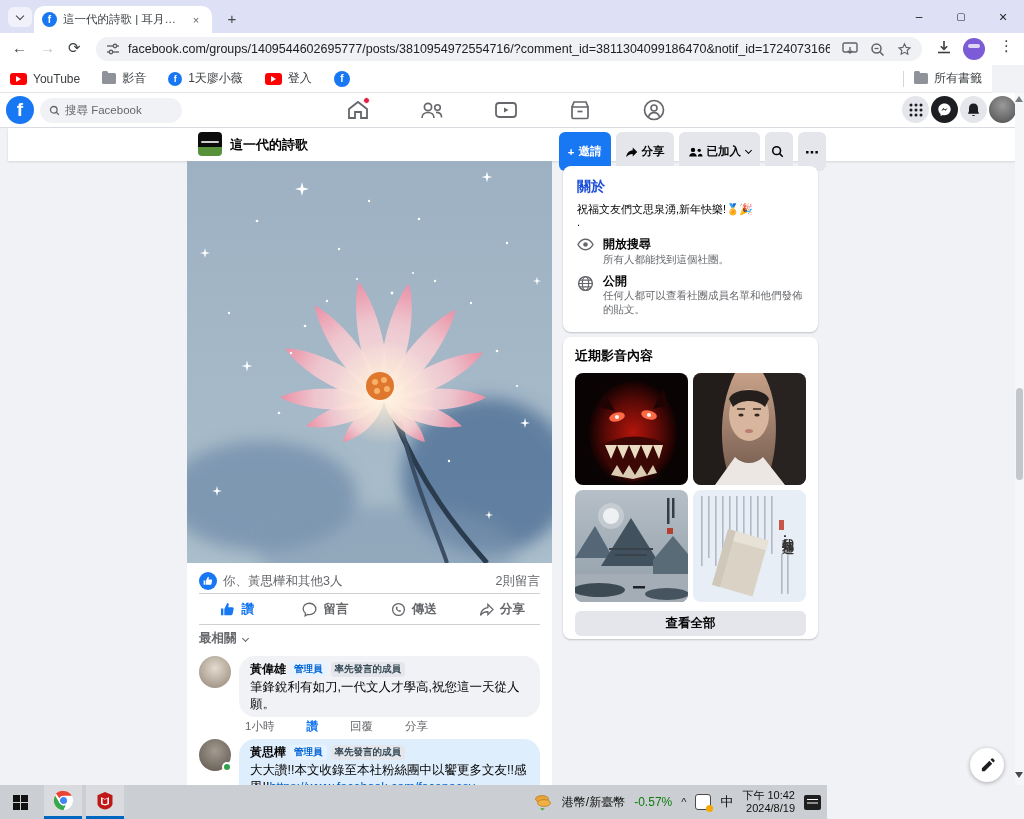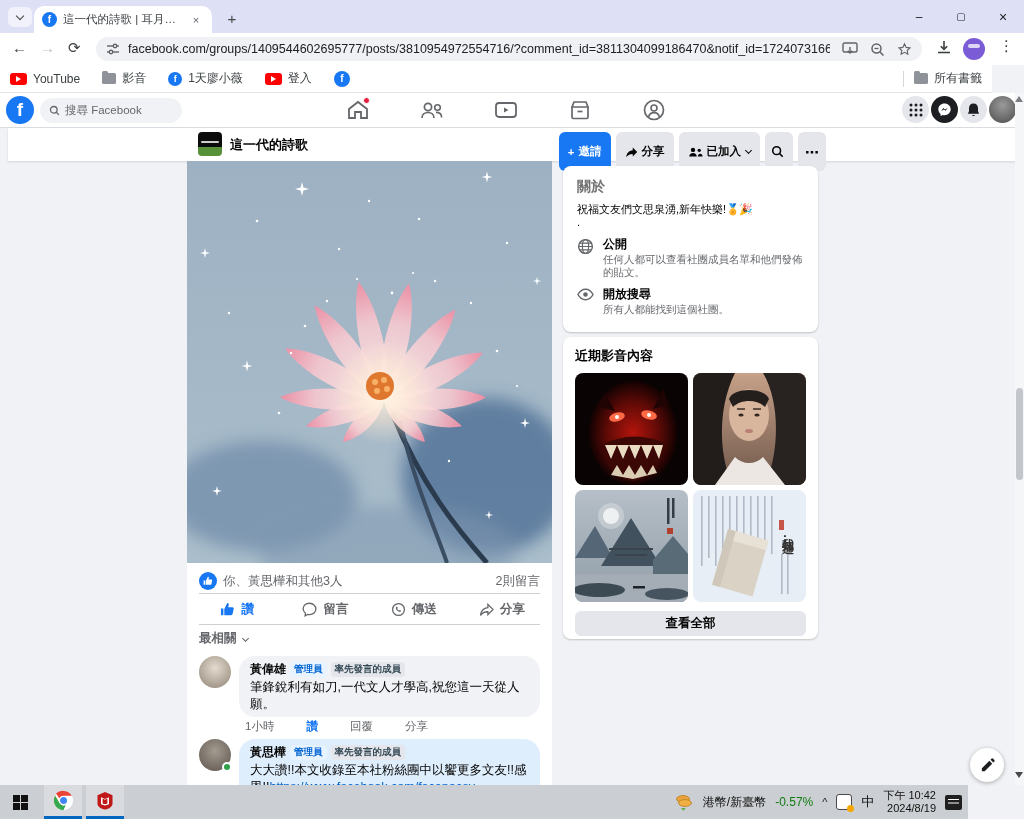--- a/index.html
+++ b/index.html
@@ -103,21 +103,21 @@
   .badge.top{background:#e4e6eb;color:#344854;}
   .ctext{font-size:12.5px;color:#050505;line-height:1.32;margin-top:1px;}
   .clink{color:#0064d1;word-break:break-all;}
   .cmeta{display:flex;gap:32px;margin:2px 0 0 46px;font-size:11.5px;color:#65676b;}
   .cmeta .b{font-weight:normal;}
   .cmeta .liked{color:#1877f2;font-weight:bold;}
 
   
   .card{position:absolute;left:563px;width:255px;background:#fff;border-radius:8px;box-shadow:0 1px 2px rgba(0,0,0,.2);}
   .about{top:166px;height:166px;padding:12px 14px;overflow:hidden;}
-  .about-title{font-size:14px;font-weight:bold;color:#737373;}
+  .about-title{font-size:14px;font-weight:bold;color:#1d4ed8;}
   .about-desc{margin-top:6px;font-size:11px;color:#050505;line-height:1.3;}
   .about-dot{font-size:11px;color:#050505;line-height:1.2;}
   .about-more{font-size:11px;color:#050505;margin-top:1px;}
   .about-more .b{font-weight:bold;}
   .aitem{display:flex;gap:9px;margin-top:8px;}
   .aitem svg{flex:none;margin-top:1px;}
   .ait{font-size:12px;font-weight:bold;color:#050505;line-height:1.2;}
   .aid{font-size:10.5px;color:#65676b;line-height:1.25;margin-top:1px;}
   .videos{top:337px;height:302px;padding:10px 12px;}
   .vtitle{font-size:13px;font-weight:bold;color:#050505;}
@@ -130,21 +130,21 @@
   .watermark{position:absolute;left:815px;top:709px;color:#a9adb3;}
   .wm1{font-size:19px;}
   .wm2{font-size:12px;margin-top:3px;}
   .fab{position:absolute;left:970px;top:748px;width:34px;height:34px;border-radius:50%;background:#fff;box-shadow:0 1px 4px rgba(0,0,0,.3);display:flex;align-items:center;justify-content:center;}
   .sb-track{position:absolute;right:0;top:93px;width:9px;height:692px;background:#f5f6f7;}
   .sb-thumb{position:absolute;right:1px;top:388px;width:7px;height:92px;border-radius:4px;background:#c3c6cb;}
   .sb-up{position:absolute;right:1px;top:96px;width:0;height:0;border-left:4px solid transparent;border-right:4px solid transparent;border-bottom:6px solid #7a7d82;}
   .sb-down{position:absolute;right:1px;top:772px;width:0;height:0;border-left:4px solid transparent;border-right:4px solid transparent;border-top:6px solid #47494d;}
 
   
-  .taskbar{position:absolute;left:0;top:785px;width:968px;height:34px;background:#cbced2;display:flex;align-items:center;}
+  .taskbar{position:absolute;left:0;top:785px;width:827px;height:34px;background:#cbced2;display:flex;align-items:center;}
   .tb-start{width:40px;height:34px;display:flex;align-items:center;justify-content:center;}
   .winlogo{width:15px;height:15px;display:grid;grid-template-columns:7px 7px;gap:1px;}
   .winlogo i{background:#111;}
   .tb-app{width:38px;height:34px;display:flex;align-items:center;justify-content:center;background:rgba(255,255,255,.28);border-bottom:3px solid #0067c0;margin-left:4px;}
   .tray{margin-left:auto;display:flex;align-items:center;gap:9px;padding-right:6px;font-size:12px;color:#111;}
   .tk-change{color:#107c10;}
   .tk-caret{font-size:11px;color:#222;}
   .ime{width:16px;height:16px;border-radius:3px;border:1.6px solid #4a4a4a;position:relative;background:#fff;}
   .ime::after{content:"";position:absolute;right:-3px;bottom:-3px;width:7px;height:7px;border-radius:50%;background:#f7a800;}
   .tk-zh{font-size:13px;}
@@ -518,38 +518,38 @@
       </div>
 
     </div>
   </div>
 
   <div class="card about">
     <div class="about-title">關於</div>
     <div class="about-desc">祝福文友們文思泉湧,新年快樂!🏅🎉</div>
     <div class="about-dot">.</div>
     <div class="aitem">
+      <svg width="17" height="13" viewBox="0 0 18 13">
+          <path d="M1 6.5C3 2.8 5.8 1 9 1s6 1.8 8 5.5C15 10.2 12.2 12 9 12S3 10.2 1 6.5z" fill="none" stroke="#65676b" stroke-width="1.5"></path>
+          <circle cx="9" cy="6.5" r="2.4" fill="#65676b"></circle>
+        </svg>
+      <div>
+          <div class="ait">開放搜尋</div>
+          <div class="aid">所有人都能找到這個社團。</div>
+        </div>
+    </div>
+    <div class="aitem">
       <svg width="17" height="17" viewBox="0 0 18 18">
           <circle cx="9" cy="9" r="7.3" fill="none" stroke="#65676b" stroke-width="1.5"></circle>
           <ellipse cx="9" cy="9" rx="3.3" ry="7.3" fill="none" stroke="#65676b" stroke-width="1.3"></ellipse>
           <path d="M2 9h14M3 5.5h12M3 12.5h12" stroke="#65676b" stroke-width="1.3"></path>
         </svg>
       <div>
           <div class="ait">公開</div>
           <div class="aid">任何人都可以查看社團成員名單和他們發佈的貼文。</div>
-        </div>
-    </div>
-    <div class="aitem">
-      <svg width="17" height="13" viewBox="0 0 18 13">
-          <path d="M1 6.5C3 2.8 5.8 1 9 1s6 1.8 8 5.5C15 10.2 12.2 12 9 12S3 10.2 1 6.5z" fill="none" stroke="#65676b" stroke-width="1.5"></path>
-          <circle cx="9" cy="6.5" r="2.4" fill="#65676b"></circle>
-        </svg>
-      <div>
-          <div class="ait">開放搜尋</div>
-          <div class="aid">所有人都能找到這個社團。</div>
         </div>
     </div>
 
   </div>
 
   <div class="card videos">
     <div class="vtitle">近期影音內容</div>
     <div class="vgrid">
       <div class="thumb">
         <svg width="113" height="112" viewBox="0 0 113 112">

